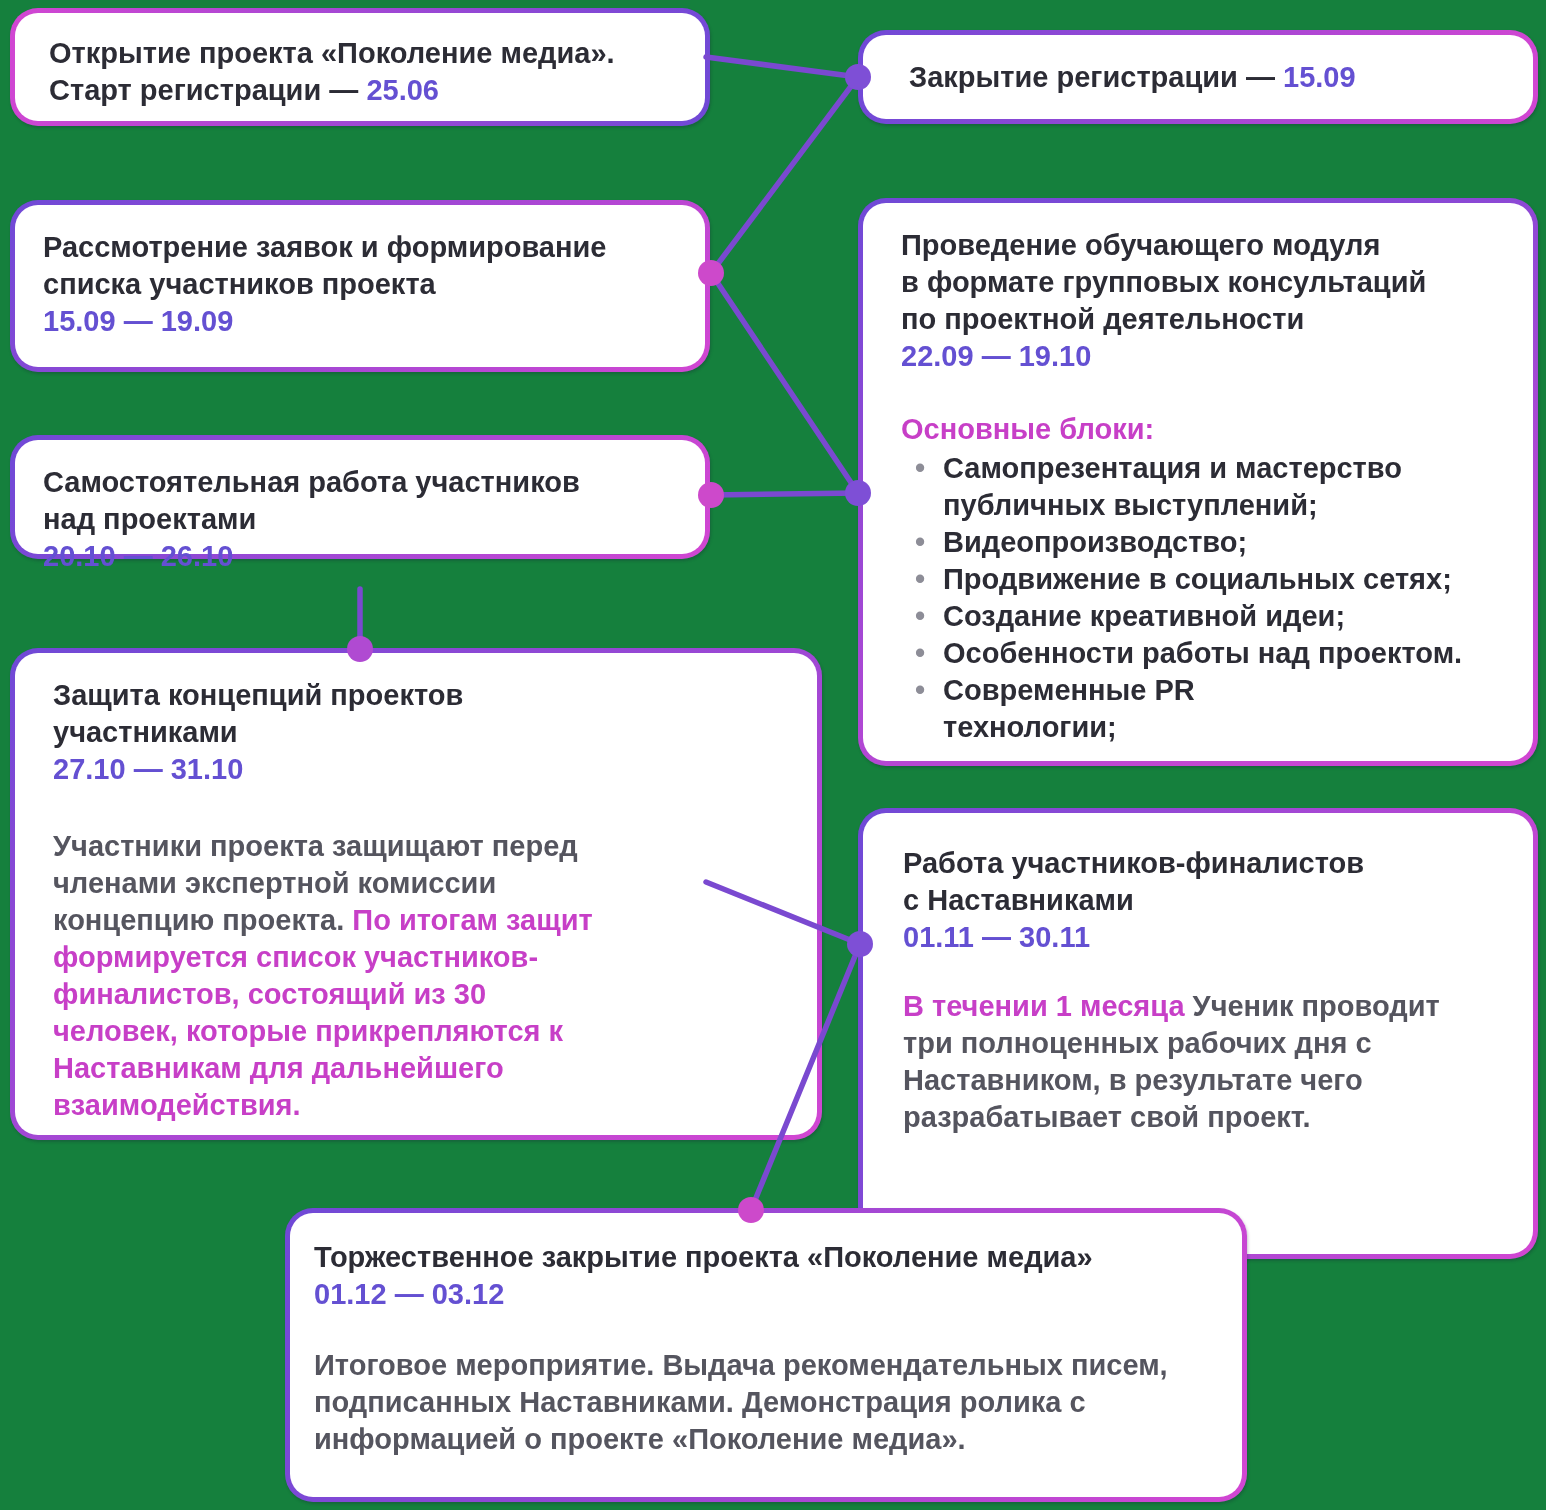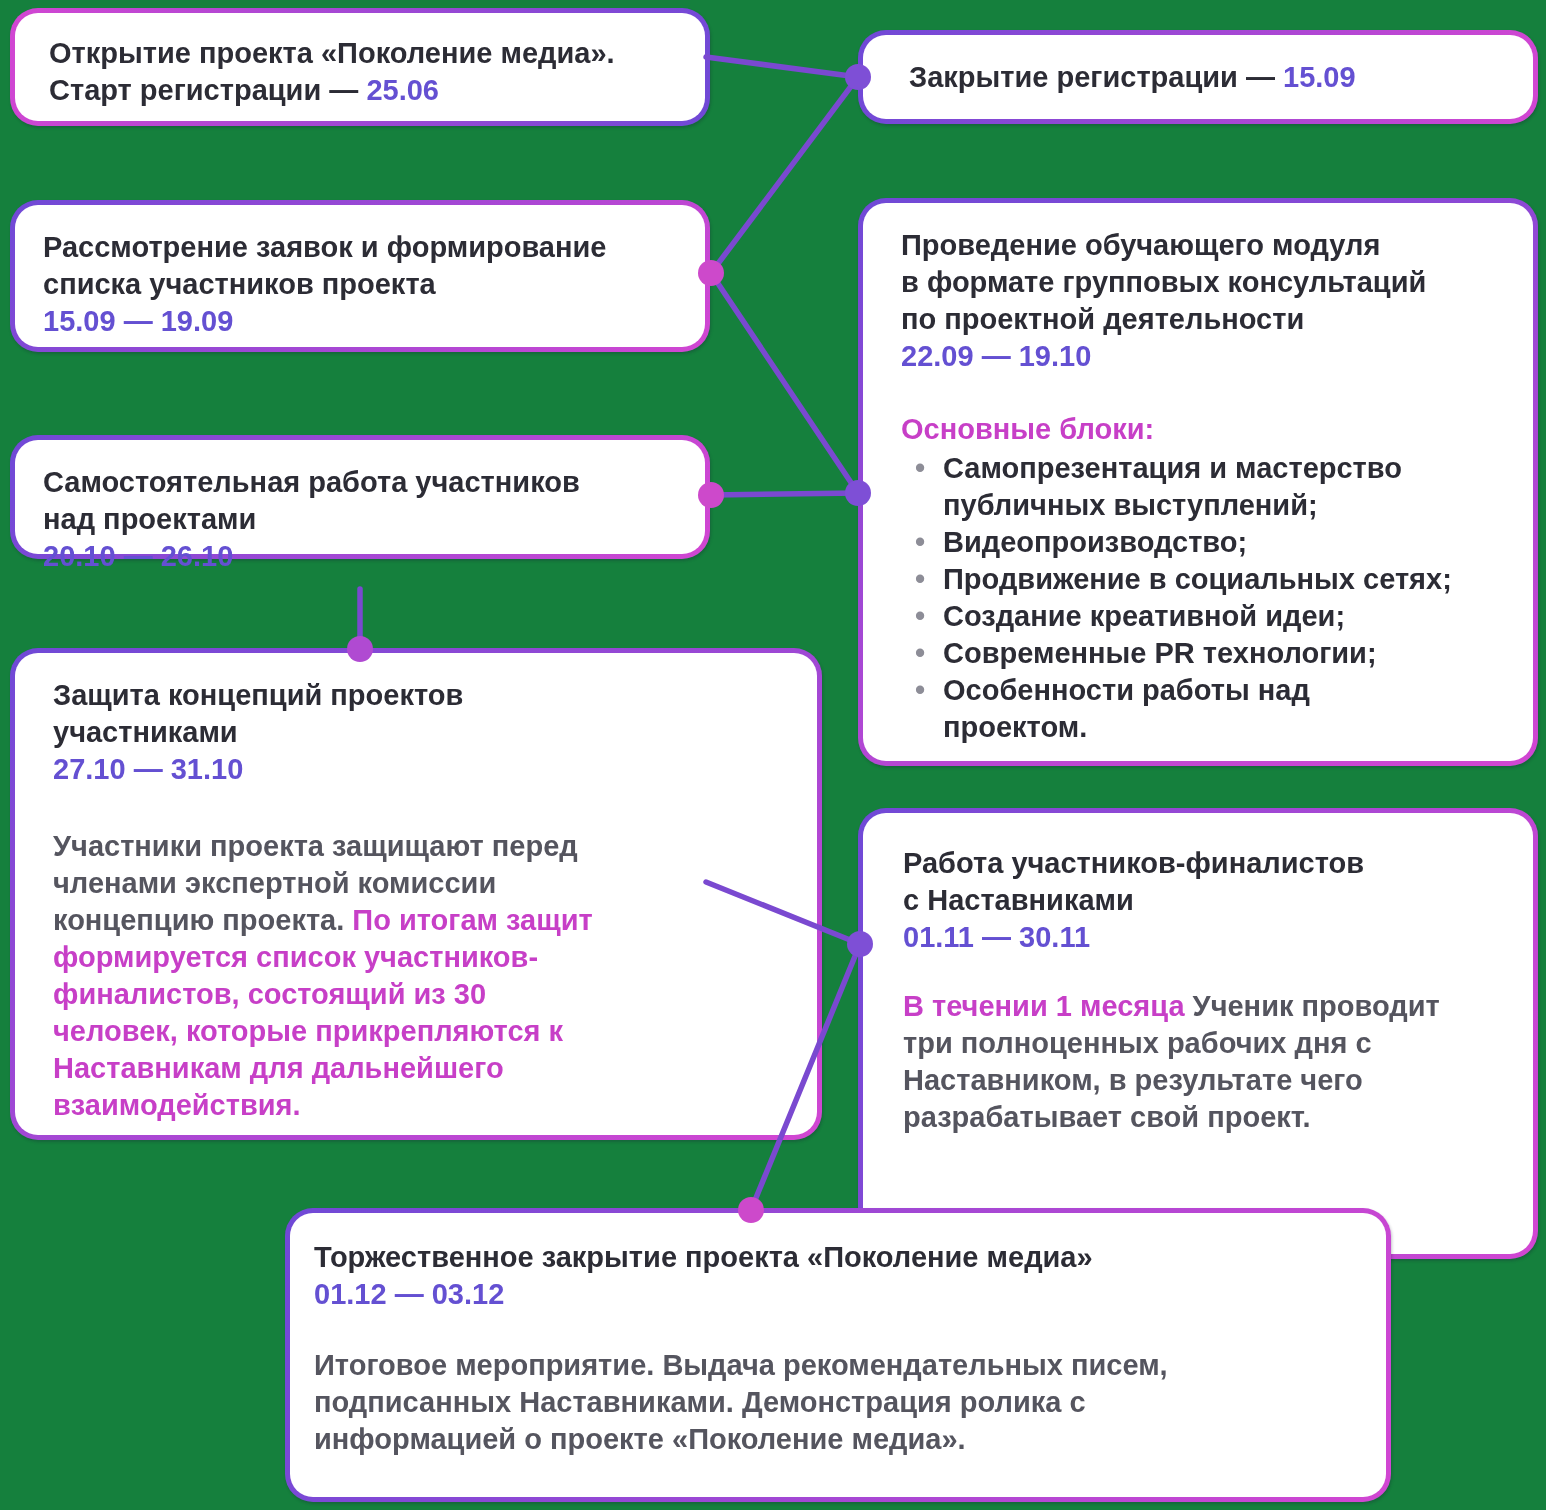--- a/index.html
+++ b/index.html
@@ -23,35 +23,35 @@
   .title{color:var(--dark);}
   .date{color:var(--purple);}
   .pink{color:var(--pink);margin-top:36px;}
   .gray{color:var(--gray);}
   p{margin:0;}
 
   .card-opening{left:10px;top:8px;width:700px;height:118px;padding:22px 34px;
     --grad:linear-gradient(105deg,var(--border_pink),var(--border_purple));}
   .card-reg-close{left:858px;top:30px;width:680px;height:94px;display:flex;align-items:center;padding:0 46px;text-align:center;
     --grad:linear-gradient(100deg,var(--border_purple),var(--border_pink));}
-  .card-applications{left:10px;top:200px;width:700px;height:152px;padding:24px 28px;
+  .card-applications{left:10px;top:200px;width:700px;height:172px;padding:24px 28px;
     --grad:linear-gradient(135deg,var(--border_purple),var(--border_pink));}
   .card-training{left:858px;top:198px;width:680px;height:568px;padding:24px 38px;
     --grad:linear-gradient(160deg,var(--border_purple),var(--border_pink));}
   .card-training .title{max-width:566px;}
   .card-independent{left:10px;top:435px;width:700px;height:124px;padding:24px 28px;
     --grad:linear-gradient(120deg,var(--border_purple),var(--border_pink));}
   .card-defense{left:10px;top:648px;width:812px;height:492px;padding:24px 38px;
     --grad:linear-gradient(150deg,var(--border_purple),var(--border_pink));}
   .card-defense .title{max-width:520px;}
   .card-defense p{max-width:566px;margin-top:40px;}
   .card-mentors{left:858px;top:808px;width:680px;height:451px;padding:32px 40px;
     --grad:linear-gradient(110deg,var(--border_purple),var(--border_pink));}
   .card-mentors p{max-width:560px;margin-top:32px;}
-  .card-closing{left:285px;top:1208px;width:1106px;height:294px;padding:26px 24px;
+  .card-closing{left:285px;top:1208px;width:962px;height:294px;padding:26px 24px;
     --grad:linear-gradient(115deg,var(--border_purple),var(--border_pink));}
   .card-closing p{max-width:860px;margin-top:34px;color:var(--gray);}
 
   .blocks-heading{color:var(--pink);margin-top:36px;}
   ul.blocks{list-style:none;margin:2px 0 0;padding:0;}
   ul.blocks li{position:relative;padding-left:42px;color:var(--dark);}
   ul.blocks li::before{content:"\2022";position:absolute;left:14px;color:var(--bullet);}
   ul.blocks li:last-child{max-width:430px;}
 
   svg.connectors{position:absolute;left:0;top:0;pointer-events:none;}
@@ -81,22 +81,22 @@
 
   <section class="card card-training">
     <div class="title">Проведение обучающего модуля в&nbsp;формате групповых консультаций по&nbsp;проектной деятельности</div>
     <div class="date">22.09 — 19.10</div>
     <div class="blocks-heading">Основные блоки:</div>
     <ul class="blocks">
       <li>Самопрезентация и мастерство публичных выступлений;</li>
       <li>Видеопроизводство;</li>
       <li>Продвижение в социальных сетях;</li>
       <li>Создание креативной идеи;</li>
+      <li>Особенности работы над проектом.</li>
       <li>Современные PR технологии;</li>
-      <li>Особенности работы над проектом.</li>
     </ul>
   </section>
 
   <section class="card card-independent">
     <div class="title">Самостоятельная работа участников над&nbsp;проектами</div>
     <div class="date">20.10 — 26.10</div>
   </section>
 
   <section class="card card-defense">
     <div class="title">Защита концепций проектов участниками</div>

